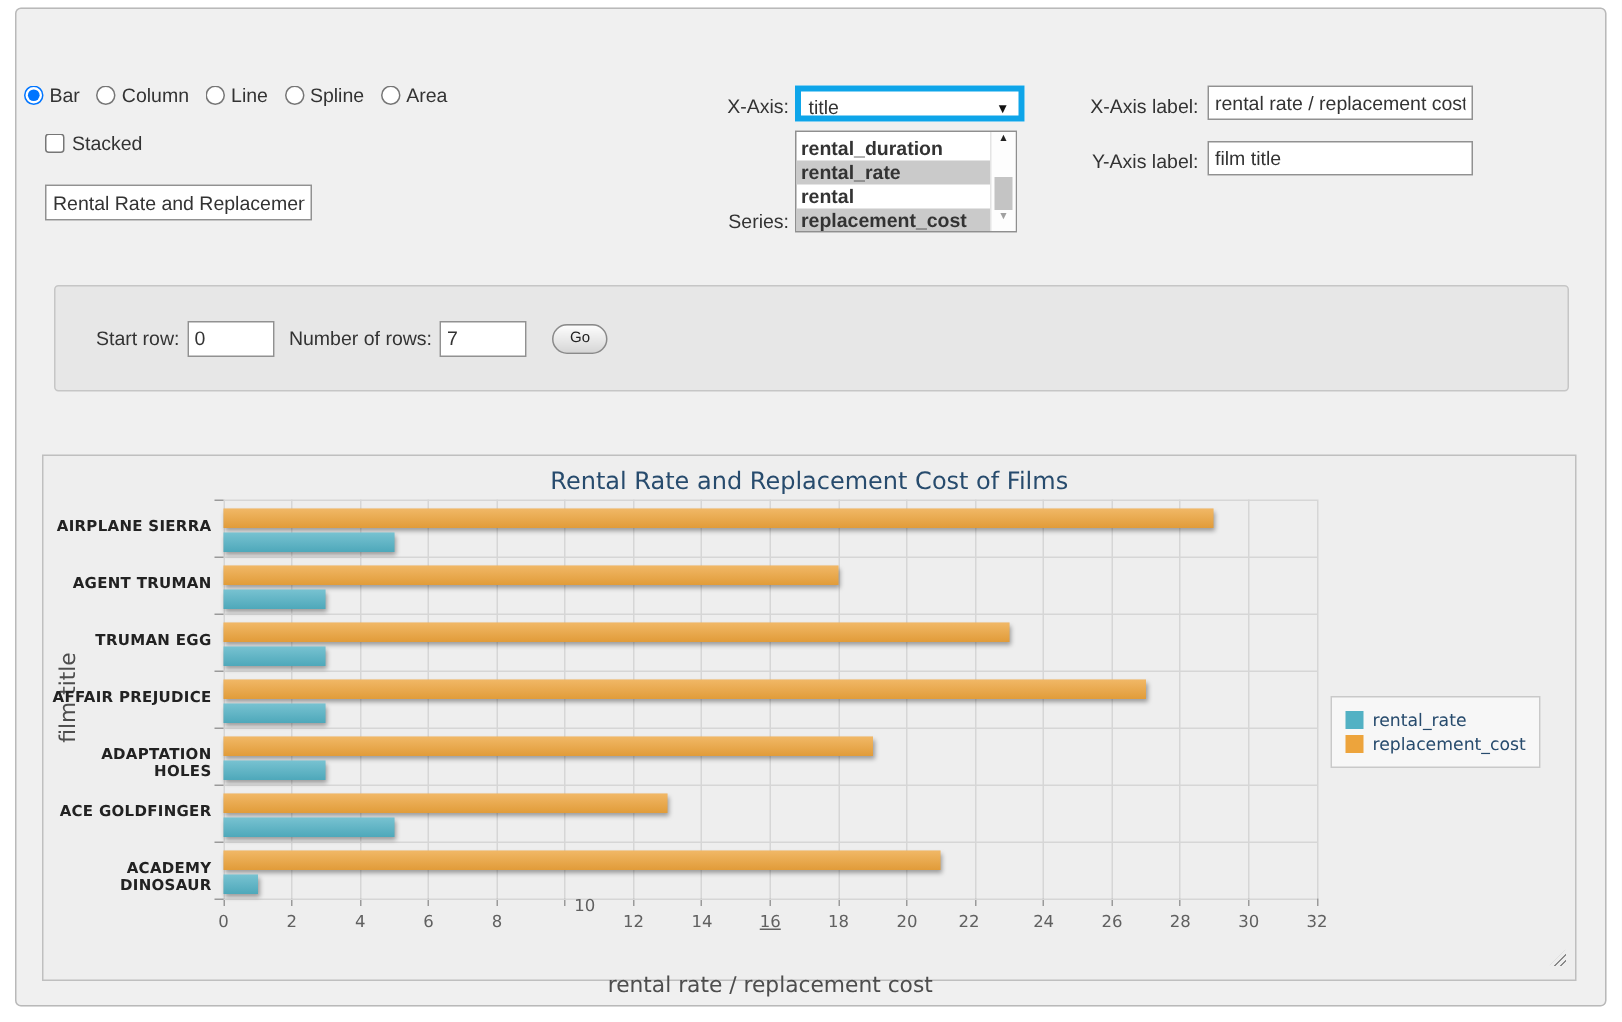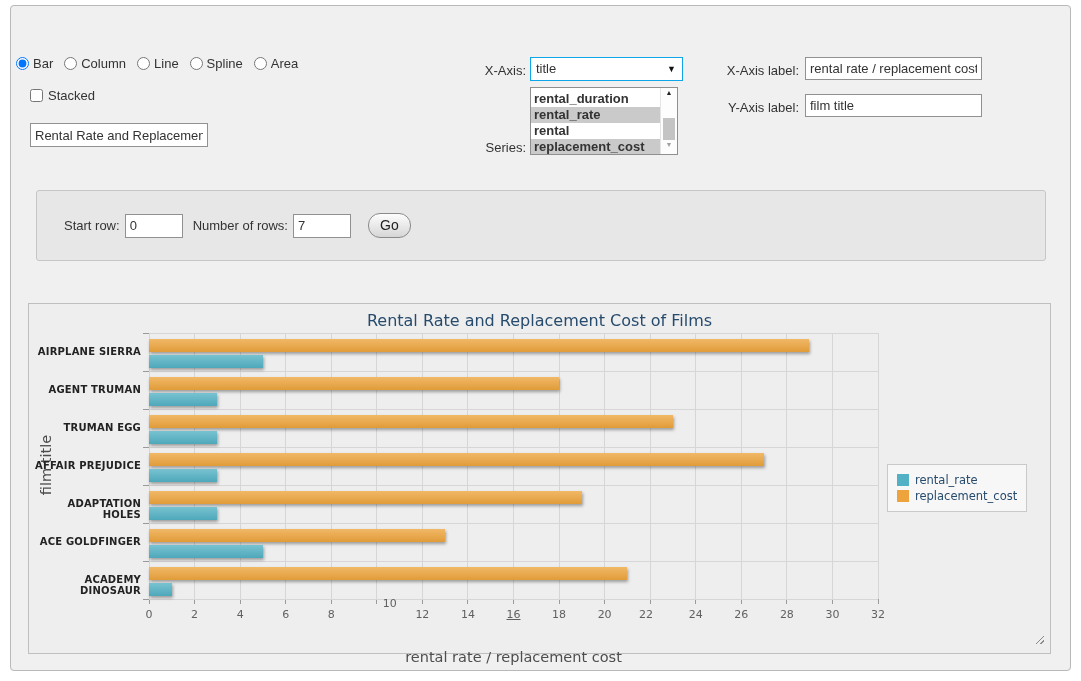--- a/index.html
+++ b/index.html
@@ -12,21 +12,21 @@
   .radio-row{position:absolute;left:5px;top:50px;white-space:nowrap;}
   .radio-row label{margin-right:11px;}
   .radio-row input{vertical-align:-2px;margin:0 4px 0 0;}
   .stacked-row{position:absolute;left:19px;top:82px;}
   .stacked-row input{vertical-align:-2px;margin:0 5px 0 0;}
   input[type=text]{background:#fff;border:1px solid #919191;padding:2px 4px;font-size:13px;
     color:#333;font-family:"Liberation Sans",sans-serif;box-sizing:border-box;}
   .title-input{position:absolute;left:19px;top:117px;width:178px;height:24px;}
   .xaxis-lbl{left:415px;top:57px;width:100px;}
   .fake-select{position:absolute;left:519px;top:51px;width:153px;height:24px;background:#fff;
-    border:1px solid #0ea5e9;box-sizing:border-box;line-height:22px;padding:0 5px;}
+    border:4px solid #0ea5e9;box-sizing:border-box;line-height:22px;padding:0 5px;}
   .sel-arrow{position:absolute;right:6px;top:0;font-size:9px;color:#111;line-height:22px;}
   .series-list{position:absolute;left:519px;top:81px;width:148px;height:68px;background:#fff;
     border:1px solid #8f8f8f;box-sizing:border-box;display:flex;}
   .series-options{flex:1;overflow:hidden;padding-top:3px;font-weight:bold;}
   .series-option{height:16px;line-height:16px;padding:0 3px;white-space:nowrap;font-size:13px;}
   .series-option.selected{background:#cacaca;}
   .series-scrollbar{width:16px;position:relative;background:#fdfdfd;border-left:1px solid #e4e4e4;}
   .sb-up,.sb-down{position:absolute;left:0;width:16px;height:12px;text-align:center;font-size:7px;}
   .sb-up{top:1px;color:#222;}
   .sb-down{bottom:1px;color:#a0a0a0;}
@@ -35,21 +35,21 @@
   .xlabel-lbl{left:655px;top:57px;width:133px;}
   .xlabel-input{position:absolute;left:794px;top:51px;width:177px;height:23px;}
   .ylabel-lbl{left:655px;top:94px;width:133px;}
   .ylabel-input{position:absolute;left:794px;top:88px;width:177px;height:23px;}
   .rows-panel{position:absolute;left:25px;top:184px;width:1010px;height:71px;background:#e7e7e7;
     border:1px solid #c6c6c6;border-radius:3px;box-sizing:border-box;display:flex;align-items:center;
     padding-left:27px;}
   .small-input{width:58px;height:24px;margin-left:5px;}
   .lbl2.ml{margin-left:10px;}
   .go-btn{margin-left:17px;padding:3px 11px 4px;border:1px solid #8a8a8a;border-radius:12px;
-    background:linear-gradient(#fdfdfd,#d6d6d6);font-size:14px;color:#222;
+    background:linear-gradient(#fdfdfd,#d6d6d6);font-size:10px;color:#222;
     font-family:"Liberation Sans",sans-serif;}
   .chart-panel{position:absolute;left:17px;top:297px;width:1021px;height:349px;background:#eeeeee;
     border:1px solid #bfbfbf;box-sizing:content-box;font-family:"DejaVu Sans",sans-serif;}
   .chart-title{position:absolute;left:0;top:7px;width:100%;text-align:center;font-size:16px;
     color:#274b6d;}
   .plot{position:absolute;}
   .vgrid{position:absolute;top:0;width:1px;background:#d6d6d6;}
   .hgrid{position:absolute;left:0;height:1px;background:#d6d6d6;}
   .xtick{position:absolute;width:1px;height:5px;background:#9a9a9a;}
   .ytick{position:absolute;width:6px;height:1px;background:#9a9a9a;}

